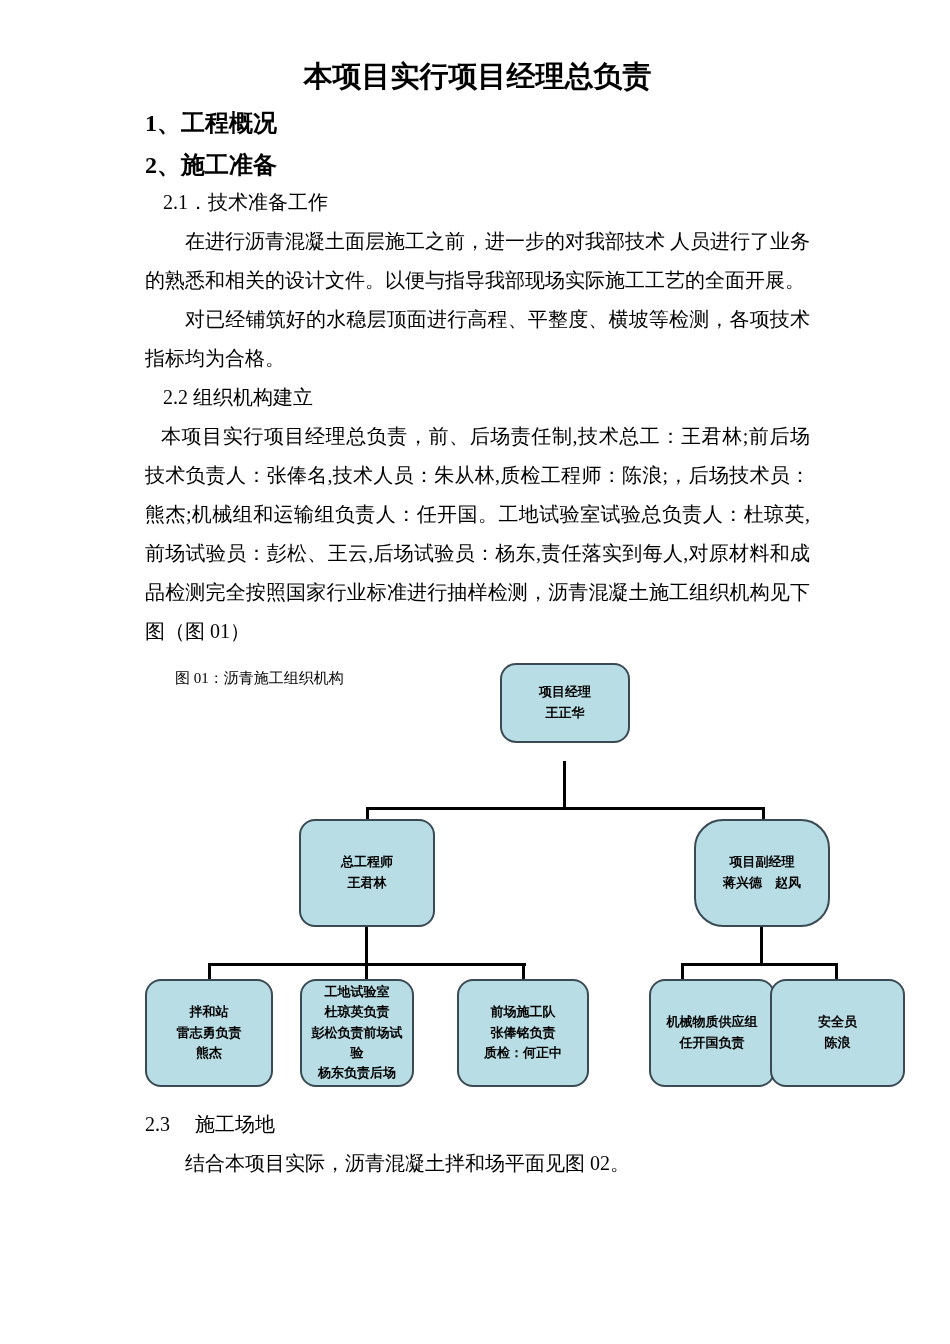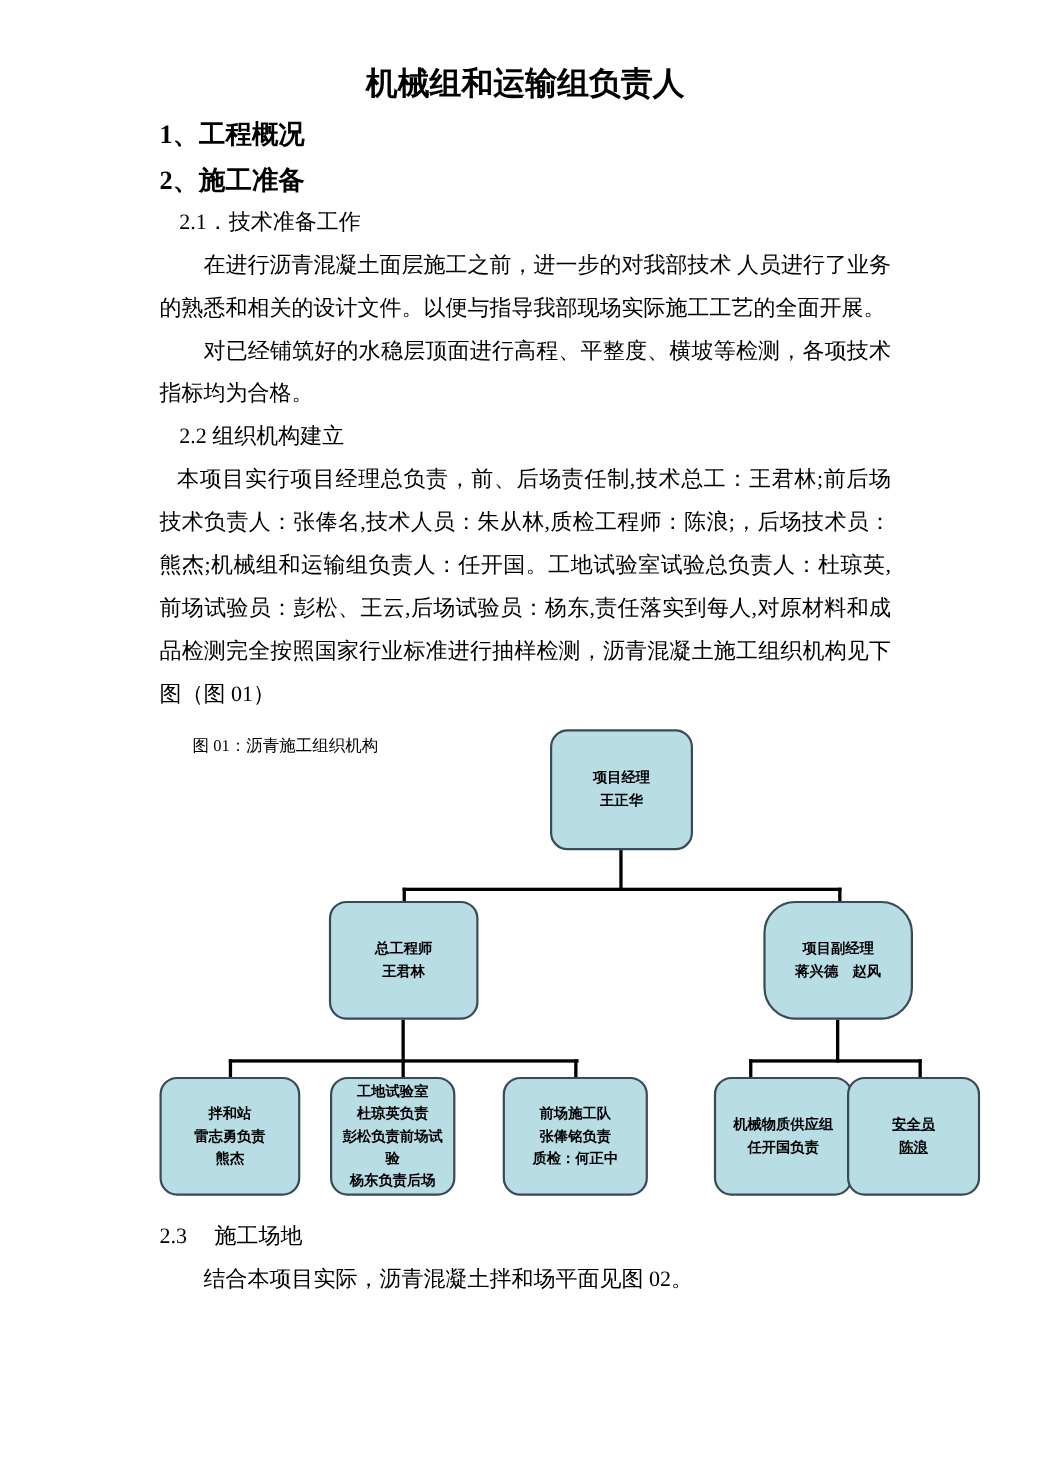--- a/index.html
+++ b/index.html
@@ -31,21 +31,21 @@
   }
   .vline, .hline { position:absolute; background:#000; }
   .vline { width:3px; }
   .hline { height:3px; }
 </style>
 </head>
 <body>
 
 <div class="page">
 
-  <div class="title">机械组和运输组负责人</div>
+  <div class="title">本项目实行项目经理总负责</div>
 
   <div class="h1">1、工程概况</div>
 
   <div class="h1">2、施工准备</div>
   <p class="sub">2.1．技术准备工作</p>
   <p class="body indent2">在进行沥青混凝土面层施工之前，进一步的对我部技术 人员进行了业务的熟悉和相关的设计文件。以便与指导我部现场实际施工工艺的全面开展。</p>
   <p class="body indent2">对已经铺筑好的水稳层顶面进行高程、平整度、横坡等检测，各项技术指标均为合格。</p>
 
   <p class="sub">2.2 组织机构建立</p>
   <p class="body indent1">本项目实行项目经理总负责，前、后场责任制,技术总工：王君林;前后场技术负责人：张俸名,技术人员：朱从林,质检工程师：陈浪;，后场技术员：熊杰;机械组和运输组负责人：任开国。工地试验室试验总负责人：杜琼英,前场试验员：彭松、王云,后场试验员：杨东,责任落实到每人,对原材料和成品检测完全按照国家行业标准进行抽样检测，沥青混凝土施工组织机构见下图（图 01）</p>
@@ -62,38 +62,38 @@
     <div class="hline" style="left:208px; top:306px; width:318px;"></div>
     <div class="vline" style="left:208px; top:306px; height:18px;"></div>
     <div class="vline" style="left:365px; top:306px; height:18px;"></div>
     <div class="vline" style="left:522px; top:306px; height:18px;"></div>
 
     <div class="vline" style="left:760px; top:270px; height:39px;"></div>
     <div class="hline" style="left:681px; top:306px; width:157px;"></div>
     <div class="vline" style="left:681px; top:306px; height:18px;"></div>
     <div class="vline" style="left:835px; top:306px; height:18px;"></div>
 
-    <div class="node" style="left:500px; top:6px;   width:130px; height:110px;">项目经理
+    <div class="node" style="left:500px; top:6px;   width:130px; height:80px;">项目经理
 王正华</div>
     <div class="node" style="left:299px; top:162px; width:136px; height:108px;">总工程师
 王君林</div>
     <div class="node" style="left:694px; top:162px; width:136px; height:108px;border-radius:29px;">项目副经理
 蒋兴德　赵风</div>
     <div class="node" style="left:145px; top:322px; width:128px; height:108px;">拌和站
 雷志勇负责
 熊杰</div>
     <div class="node" style="left:300px; top:322px; width:114px; height:108px;">工地试验室
 杜琼英负责
 彭松负责前场试验
 杨东负责后场</div>
     <div class="node" style="left:457px; top:322px; width:132px; height:108px;">前场施工队
 张俸铭负责
 质检：何正中</div>
     <div class="node" style="left:649px; top:322px; width:126px; height:108px;">机械物质供应组
 任开国负责</div>
-    <div class="node" style="left:770px; top:322px; width:121px; height:108px;text-decoration:underline;">安全员
+    <div class="node" style="left:770px; top:322px; width:135px; height:108px;">安全员
 陈浪</div>
   </div>
 
   <p class="sub23">2.3　 施工场地</p>
   <p class="body indent2">结合本项目实际，沥青混凝土拌和场平面见图 02。</p>
 
 </div>
 
 </body></html>

